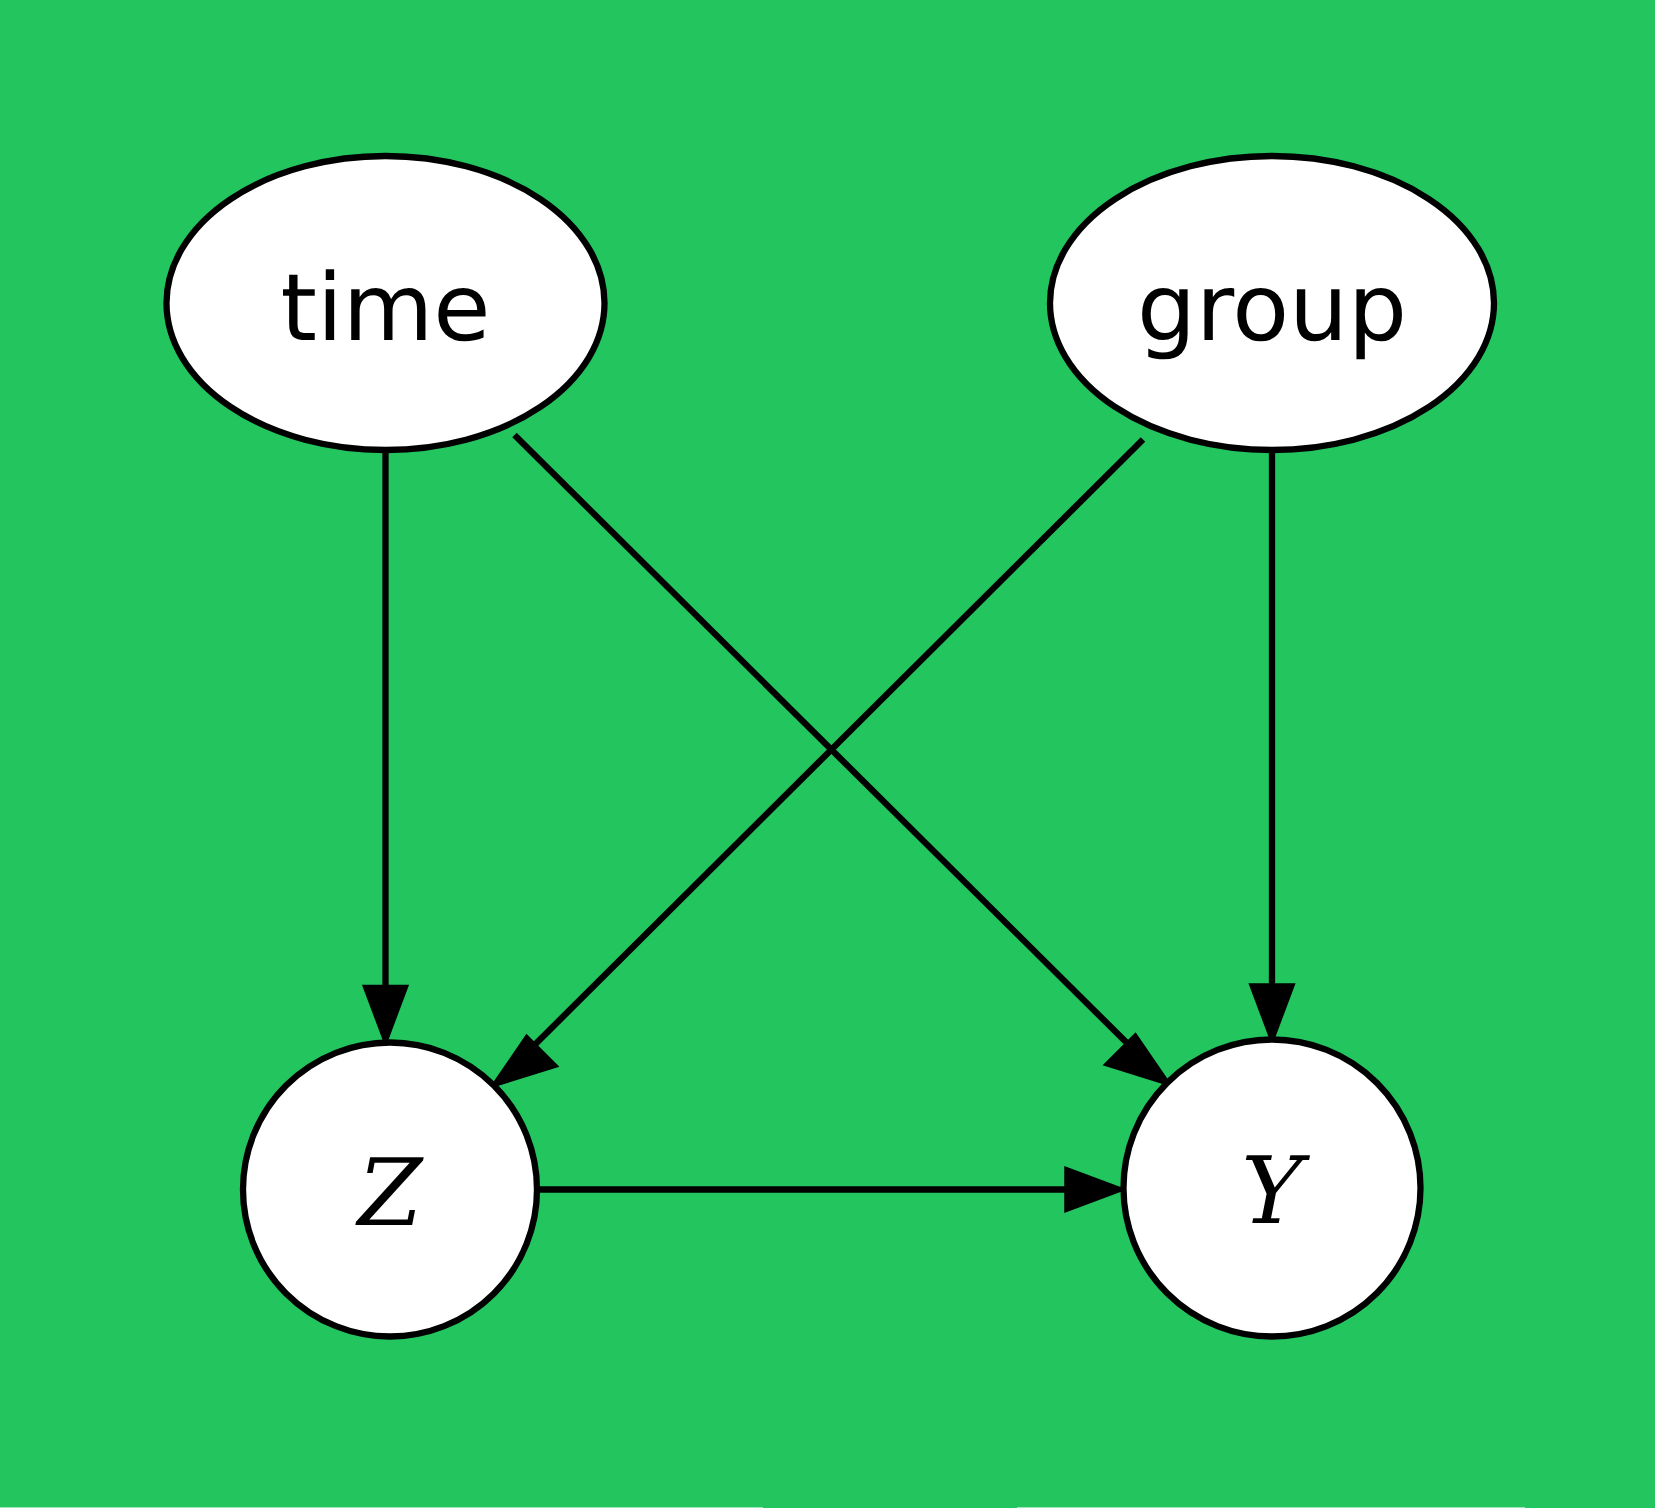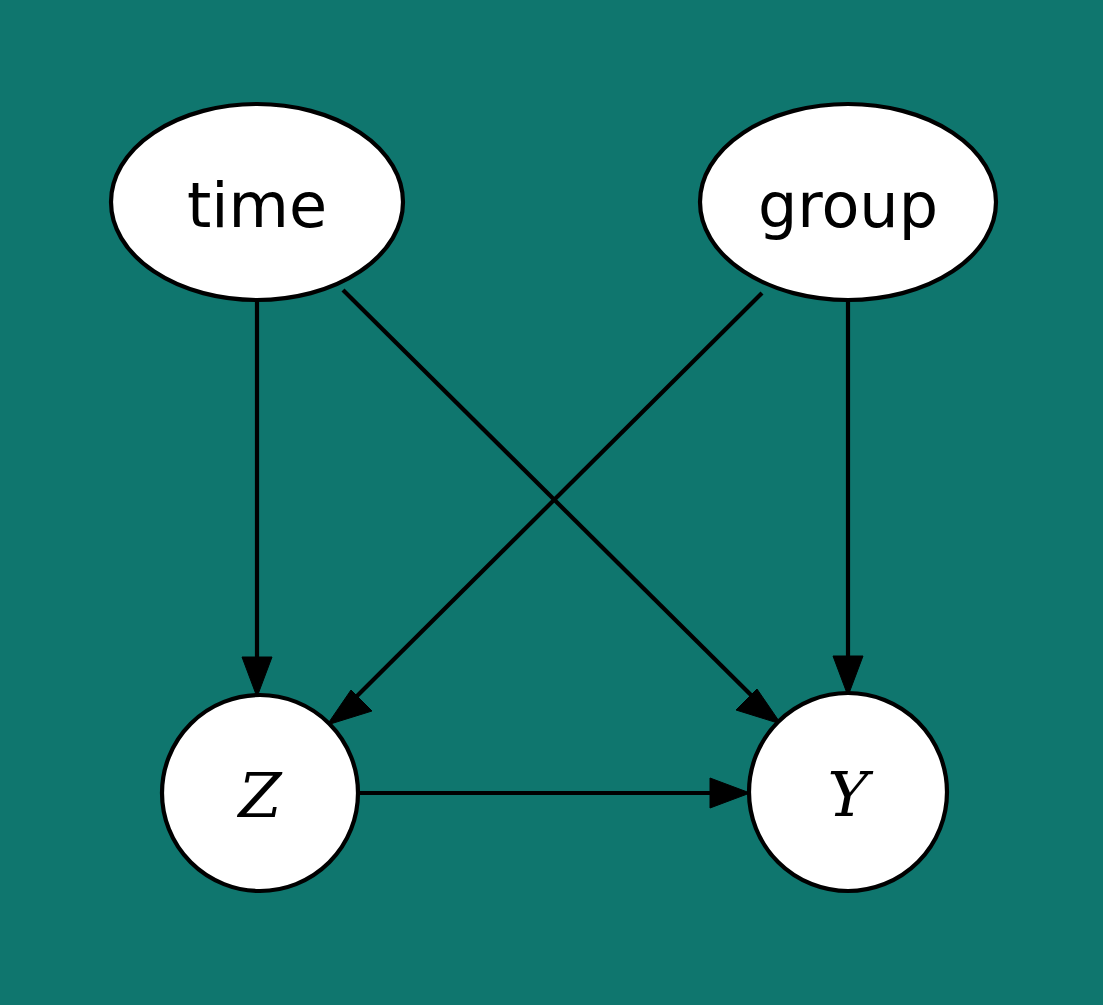--- a/index.html
+++ b/index.html
@@ -8,21 +8,21 @@
     padding: 0;
     background: #ffffff;
   }
   body {
     font-family: "Liberation Sans", sans-serif;
   }
   #diagram-canvas {
     position: relative;
     width: 1103px;
     height: 1005px;
-    background: #0f766e;
+    background: #22c55e;
     overflow: hidden;
   }
   #dag-svg {
     display: block;
     width: 1103px;
     height: 1005px;
   }
   .node-shape {
     fill: #ffffff;
     stroke: #000000;

